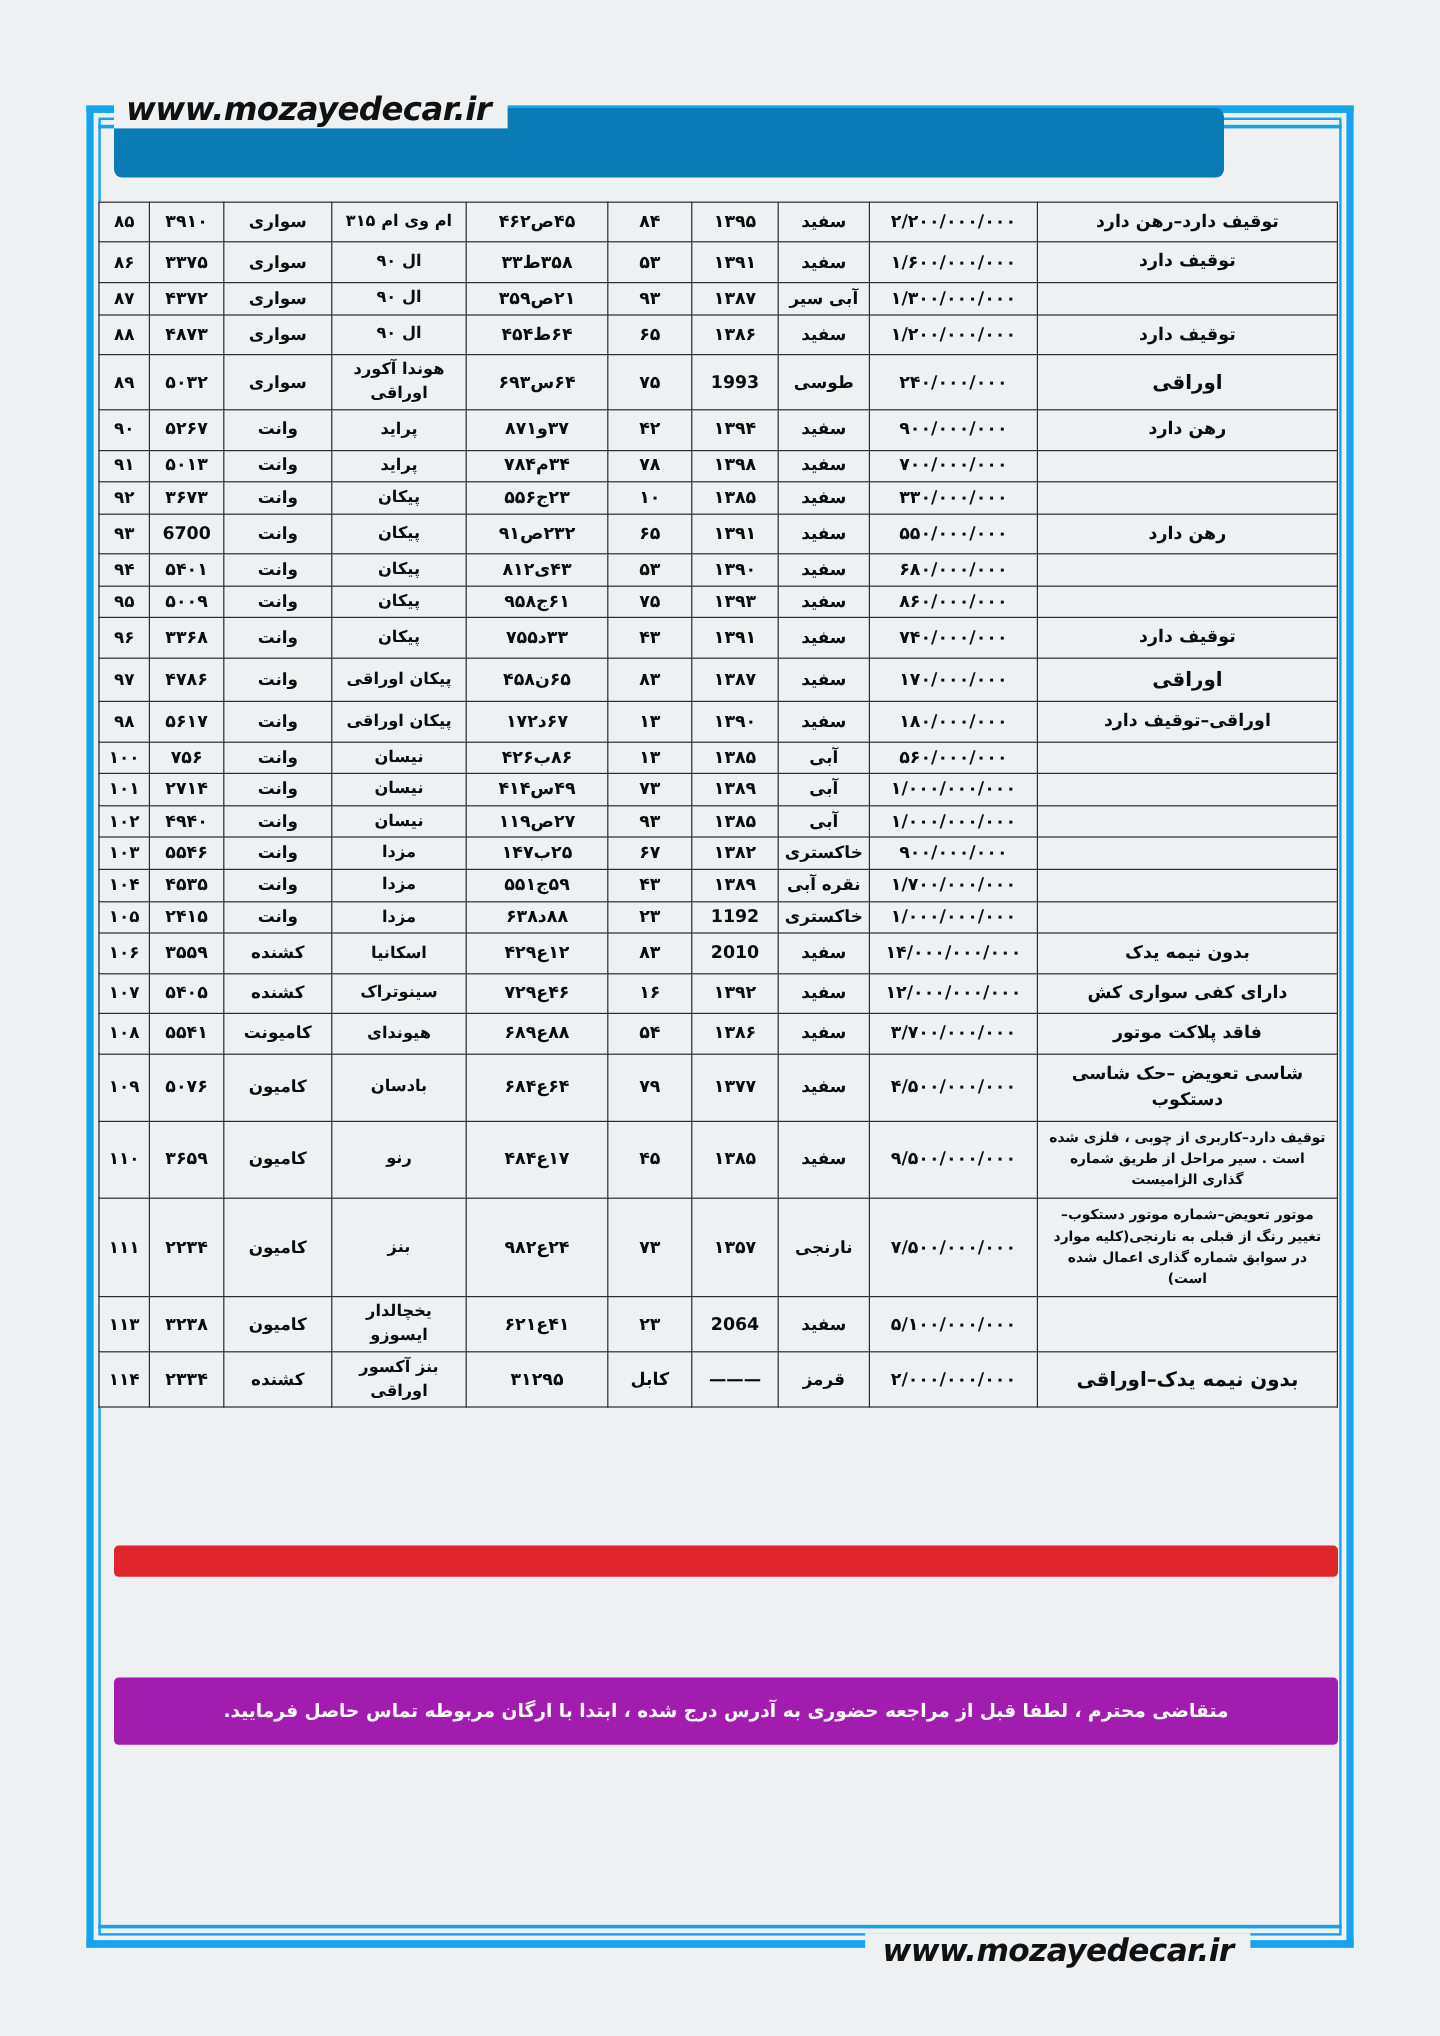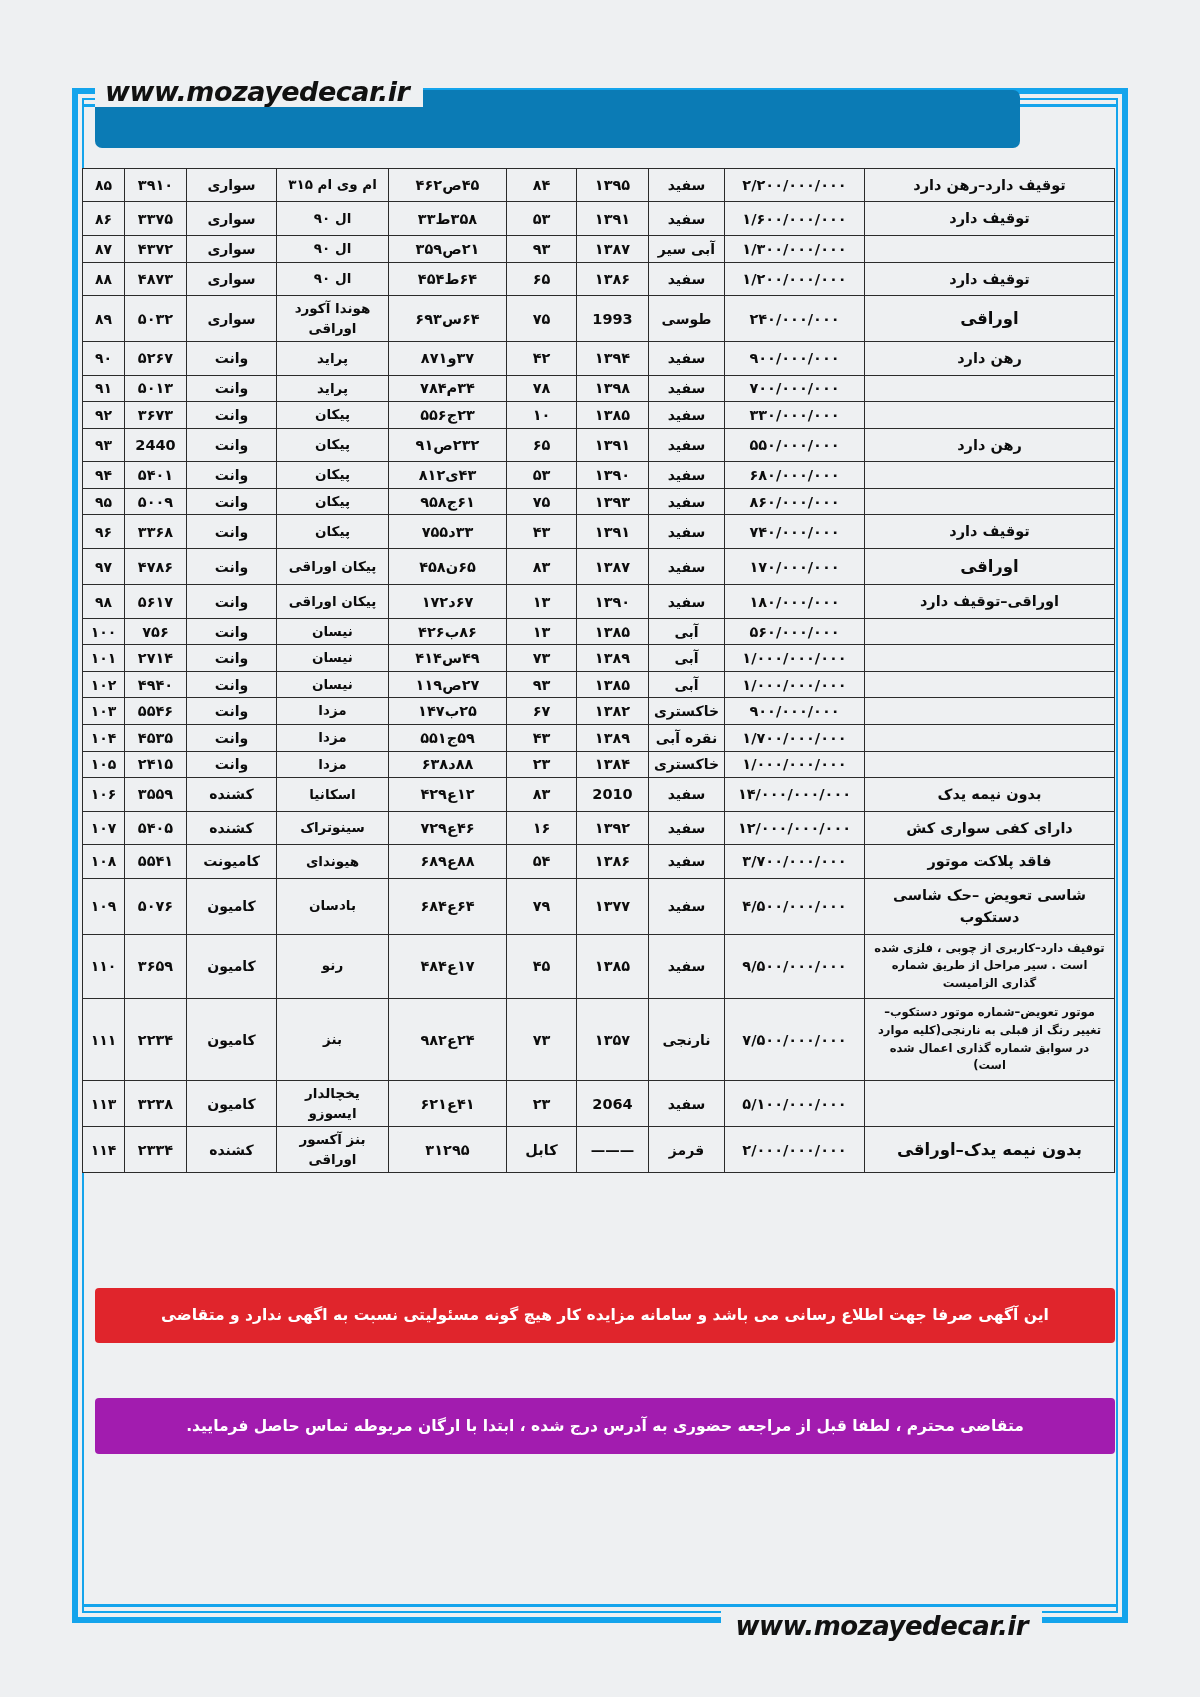--- a/index.html
+++ b/index.html
@@ -335,21 +335,21 @@
         </tr>
         <tr>
           <td class="note mid">رهن دارد</td>
           <td class="price">۵۵۰/۰۰۰/۰۰۰</td>
           <td class="color">سفید</td>
           <td class="year">۱۳۹۱</td>
           <td class="cap">۶۵</td>
           <td class="plate">۲۳۲ص۹۱</td>
           <td class="model">پیکان</td>
           <td class="type">وانت</td>
-          <td class="code">2440</td>
+          <td class="code">6700</td>
           <td class="rown">۹۳</td>
         </tr>
         <tr>
           <td class="note"></td>
           <td class="price">۶۸۰/۰۰۰/۰۰۰</td>
           <td class="color">سفید</td>
           <td class="year">۱۳۹۰</td>
           <td class="cap">۵۳</td>
           <td class="plate">۴۳ی۸۱۲</td>
           <td class="model">پیکان</td>
@@ -462,21 +462,21 @@
           <td class="plate">۵۹ج۵۵۱</td>
           <td class="model">مزدا</td>
           <td class="type">وانت</td>
           <td class="code">۴۵۳۵</td>
           <td class="rown">۱۰۴</td>
         </tr>
         <tr>
           <td class="note"></td>
           <td class="price">۱/۰۰۰/۰۰۰/۰۰۰</td>
           <td class="color">خاکستری</td>
-          <td class="year">۱۳۸۴</td>
+          <td class="year">1192</td>
           <td class="cap">۲۳</td>
           <td class="plate">۸۸د۶۳۸</td>
           <td class="model">مزدا</td>
           <td class="type">وانت</td>
           <td class="code">۲۴۱۵</td>
           <td class="rown">۱۰۵</td>
         </tr>
         <tr>
           <td class="note mid">بدون نیمه یدک</td>
           <td class="price">۱۴/۰۰۰/۰۰۰/۰۰۰</td>
@@ -571,17 +571,16 @@
           <td class="model">بنز آکسور اوراقی</td>
           <td class="type">کشنده</td>
           <td class="code">۲۳۳۴</td>
           <td class="rown">۱۱۴</td>
         </tr>
       </tbody>
   </table>
 </div>
 
 <div class="notice-red">
-  <div>این آگهی صرفا جهت اطلاع رسانی می باشد و سامانه مزایده کار هیچ گونه مسئولیتی نسبت به اگهی ندارد و متقاضی</div>
 </div>
 <div class="notice-blue">
   <div>متقاضی محترم ، لطفا قبل از مراجعه حضوری به آدرس درج شده ، ابتدا با ارگان مربوطه تماس حاصل فرمایید.</div>
 </div>
 
 </body></html>

